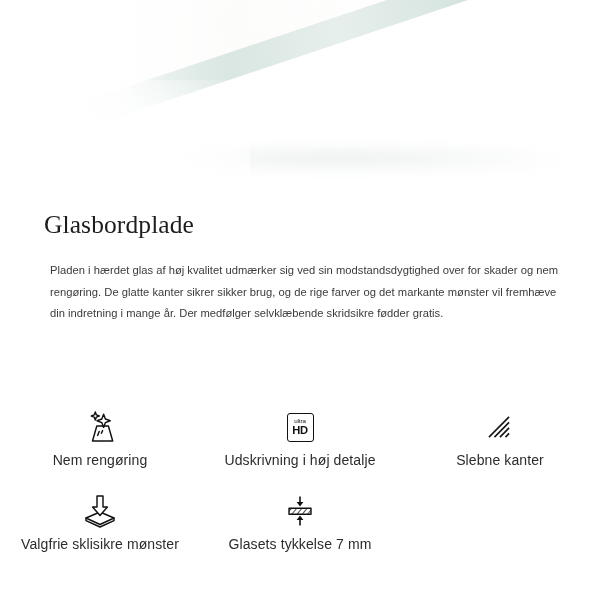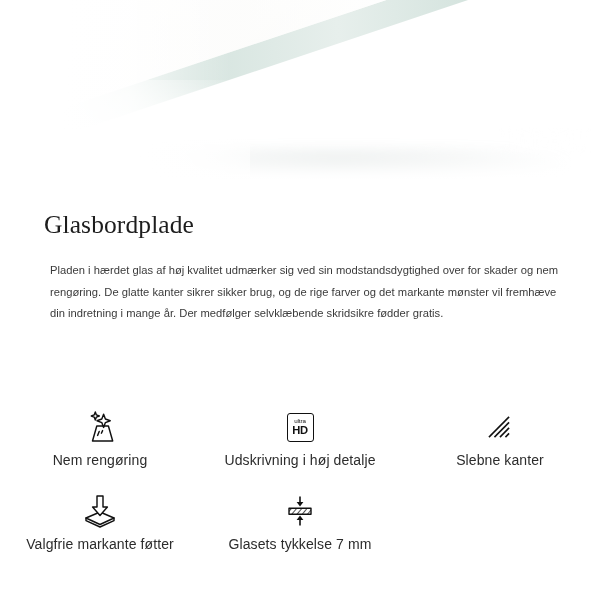--- a/index.html
+++ b/index.html
@@ -341,21 +341,21 @@
 
 
     <div class="feature">
       <div class="feature-icon">
         <svg width="38" height="34" viewBox="0 0 38 34" fill="none" stroke="#111" stroke-width="1.45" stroke-linejoin="round" stroke-linecap="round">
           <path d="M5.0 24.0 L19.0 18.0 L33.0 24.0 L19.0 30.5 Z"></path>
           <path d="M5.0 24.0 L5.0 26.6 L19.0 33.0 L33.0 26.6 L33.0 24.0"></path>
           <path d="M16.0 2.0 L22.0 2.0 L22.0 13.0 L26.4 13.0 L19.0 21.5 L11.6 13.0 L16.0 13.0 Z" fill="#ffffff"></path>
         </svg>
       </div>
-      <div class="feature-label">Valgfrie markante føtter</div>
+      <div class="feature-label">Valgfrie sklisikre mønster</div>
     </div>
 
     <div class="feature">
       <div class="feature-icon">
         <svg width="36" height="34" viewBox="0 0 36 34" fill="none" stroke="#111" stroke-width="1.4" stroke-linejoin="round">
           <defs>
             <pattern id="hatch" width="4" height="4" patternUnits="userSpaceOnUse" patternTransform="rotate(40)">
               <line x1="0" y1="0" x2="0" y2="4" stroke="#111" stroke-width="1.5"></line>
             </pattern>
           </defs>

